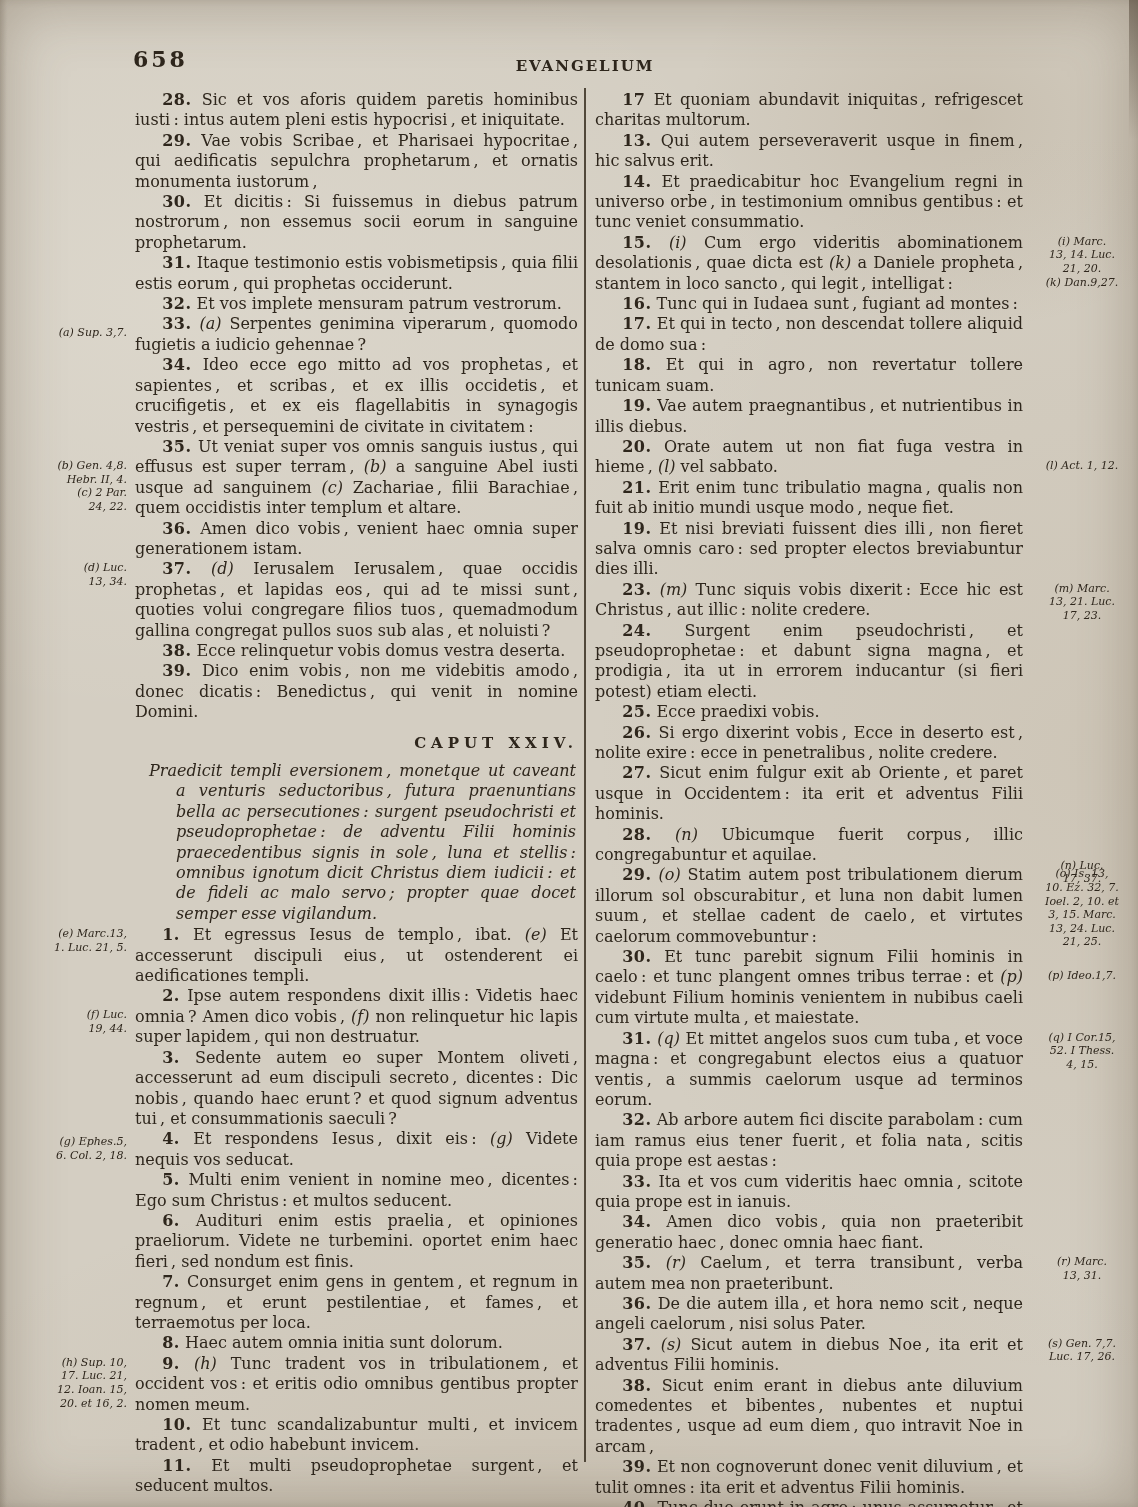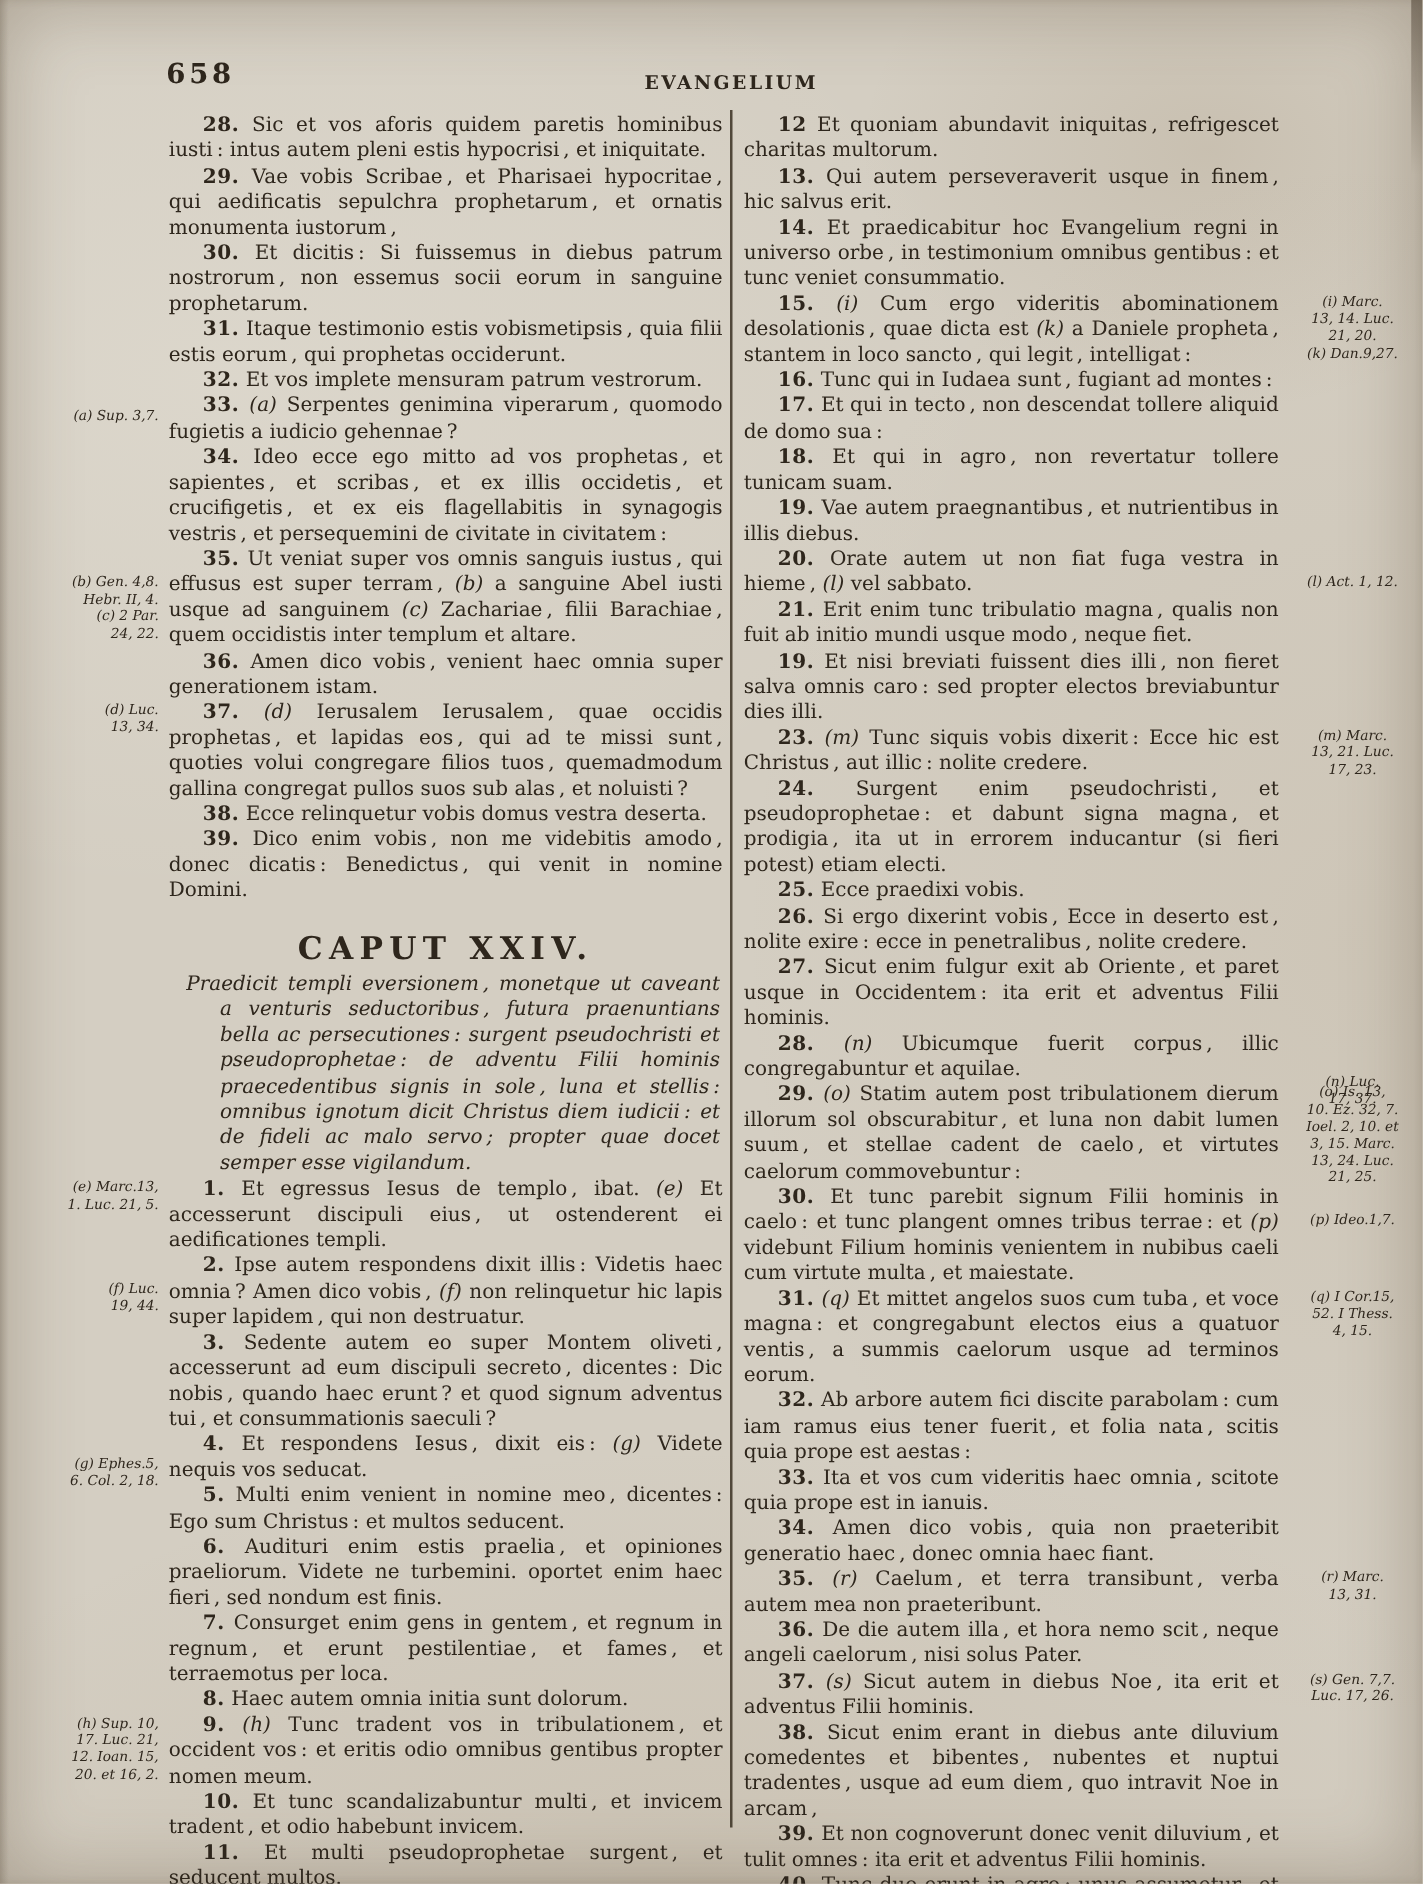--- a/index.html
+++ b/index.html
@@ -47,22 +47,22 @@
     position: absolute; top: 90px;
     text-align: justify;
     font-size: 16px; line-height: 20.4px;
   }
   .col-left  { left: 135px; width: 443px; }
   .col-right { left: 595px; width: 428px; }
   .verse { margin: 0; text-indent: 1.7em; position: relative; }
   .vnum { font-weight: bold; letter-spacing: .5px; }
   .ref { font-style: italic; }
   .chapter-heading {
-    margin: 26px 0 8px; text-align: center; text-indent: 0;
-    font-size: 25px; font-weight: bold; letter-spacing: 5px;
+    margin: 10px 0 8px; text-align: right; text-indent: 0;
+    font-size: 15px; font-weight: bold; letter-spacing: 5px;
   }
   .argument {
     margin: 1px 2px 1px 14px;
     padding-left: 27px; text-indent: -27px;
     font-style: italic;
     position: relative;
   }
   .margin-note {
     position: absolute;
     font-size: 11px; line-height: 13.6px;
@@ -96,31 +96,31 @@
     <p class="verse"><b class="vnum">35.</b> Ut veniat super vos omnis sanguis iustus , qui effusus est super terram , <i class="ref">(b)</i> a sanguine Abel iusti usque ad sanguinem <i class="ref">(c)</i> Zachariae , filii Barachiae , quem occidistis inter templum et altare.<span class="margin-note" style="top: 22px;">(b) Gen. 4,8.<br>Hebr. II, 4.<br>(c) 2 Par.<br>24, 22.</span></p>
     <p class="verse"><b class="vnum">36.</b> Amen dico vobis , venient haec omnia super generationem istam.</p>
     <p class="verse"><b class="vnum">37.</b> <i class="ref">(d)</i> Ierusalem Ierusalem , quae occidis prophetas , et lapidas eos , qui ad te missi sunt , quoties volui congregare filios tuos , quemadmodum gallina congregat pullos suos sub alas , et noluisti ?<span class="margin-note" style="top: 2px;">(d) Luc.<br>13, 34.</span></p>
     <p class="verse"><b class="vnum">38.</b> Ecce relinquetur vobis domus vestra deserta.</p>
     <p class="verse"><b class="vnum">39.</b> Dico enim vobis , non me videbitis amodo , donec dicatis : Benedictus , qui venit in nomine Domini.</p>
     <h2 class="chapter-heading">CAPUT XXIV.</h2>
     <p class="argument">Praedicit templi eversionem , monetque ut caveant a venturis seductoribus , futura praenuntians bella ac persecutiones : surgent pseudochristi et pseudoprophetae : de adventu Filii hominis praecedentibus signis in sole , luna et stellis : omnibus ignotum dicit Christus diem iudicii : et de fideli ac malo servo ; propter quae docet semper esse vigilandum.</p>
     <p class="verse"><b class="vnum">1.</b> Et egressus Iesus de templo , ibat. <i class="ref">(e)</i> Et accesserunt discipuli eius , ut ostenderent ei aedificationes templi.<span class="margin-note" style="top: 2px;">(e) Marc.13,<br>1. Luc. 21, 5.</span></p>
     <p class="verse"><b class="vnum">2.</b> Ipse autem respondens dixit illis : Videtis haec omnia ? Amen dico vobis , <i class="ref">(f)</i> non relinquetur hic lapis super lapidem , qui non destruatur.<span class="margin-note" style="top: 22px;">(f) Luc.<br>19, 44.</span></p>
     <p class="verse"><b class="vnum">3.</b> Sedente autem eo super Montem oliveti , accesserunt ad eum discipuli secreto , dicentes : Dic nobis , quando haec erunt ? et quod signum adventus tui , et consummationis saeculi ?</p>
-    <p class="verse"><b class="vnum">4.</b> Et respondens Iesus , dixit eis : <i class="ref">(g)</i> Videte nequis vos seducat.<span class="margin-note" style="top: 19px; text-align: right;">(g) Ephes.5,<br>6. Col. 2, 18.</span></p>
+    <p class="verse"><b class="vnum">4.</b> Et respondens Iesus , dixit eis : <i class="ref">(g)</i> Videte nequis vos seducat.<span class="margin-note" style="top: 6px; text-align: right;">(g) Ephes.5,<br>6. Col. 2, 18.</span></p>
     <p class="verse"><b class="vnum">5.</b> Multi enim venient in nomine meo , dicentes : Ego sum Christus : et multos seducent.</p>
     <p class="verse"><b class="vnum">6.</b> Audituri enim estis praelia , et opiniones praeliorum. Videte ne turbemini. oportet enim haec fieri , sed nondum est finis.</p>
     <p class="verse"><b class="vnum">7.</b> Consurget enim gens in gentem , et regnum in regnum , et erunt pestilentiae , et fames , et terraemotus per loca.</p>
     <p class="verse"><b class="vnum">8.</b> Haec autem omnia initia sunt dolorum.</p>
     <p class="verse"><b class="vnum">9.</b> <i class="ref">(h)</i> Tunc tradent vos in tribulationem , et occident vos : et eritis odio omnibus gentibus propter nomen meum.<span class="margin-note" style="top: 2px;">(h) Sup. 10,<br>17. Luc. 21,<br>12. Ioan. 15,<br>20. et 16, 2.</span></p>
     <p class="verse"><b class="vnum">10.</b> Et tunc scandalizabuntur multi , et invicem tradent , et odio habebunt invicem.</p>
     <p class="verse"><b class="vnum">11.</b> Et multi pseudoprophetae surgent , et seducent multos.</p>
   </div>
 <div class="col col-right" id="col-right">
-    <p class="verse"><b class="vnum">12</b> Et quoniam abundavit iniquitas , refrigescet charitas multorum.</p>
+    <p class="verse"><b class="vnum">17</b> Et quoniam abundavit iniquitas , refrigescet charitas multorum.</p>
     <p class="verse"><b class="vnum">13.</b> Qui autem perseveraverit usque in finem , hic salvus erit.</p>
     <p class="verse"><b class="vnum">14.</b> Et praedicabitur hoc Evangelium regni in universo orbe , in testimonium omnibus gentibus : et tunc veniet consummatio.</p>
     <p class="verse"><b class="vnum">15.</b> <i class="ref">(i)</i> Cum ergo videritis abominationem desolationis , quae dicta est <i class="ref">(k)</i> a Daniele propheta , stantem in loco sancto , qui legit , intelligat :<span class="margin-note" style="top: 2px;">(i) Marc.<br>13, 14. Luc.<br>21, 20.<br>(k) Dan.9,27.</span></p>
     <p class="verse"><b class="vnum">16.</b> Tunc qui in Iudaea sunt , fugiant ad montes :</p>
     <p class="verse"><b class="vnum">17.</b> Et qui in tecto , non descendat tollere aliquid de domo sua :</p>
     <p class="verse"><b class="vnum">18.</b> Et qui in agro , non revertatur tollere tunicam suam.</p>
     <p class="verse"><b class="vnum">19.</b> Vae autem praegnantibus , et nutrientibus in illis diebus.</p>
     <p class="verse"><b class="vnum">20.</b> Orate autem ut non fiat fuga vestra in hieme , <i class="ref">(l)</i> vel sabbato.<span class="margin-note" style="top: 22px;">(l) Act. 1, 12.</span></p>
     <p class="verse"><b class="vnum">21.</b> Erit enim tunc tribulatio magna , qualis non fuit ab initio mundi usque modo , neque fiet.</p>
     <p class="verse"><b class="vnum">19.</b> Et nisi breviati fuissent dies illi , non fieret salva omnis caro : sed propter electos breviabuntur dies illi.</p>

